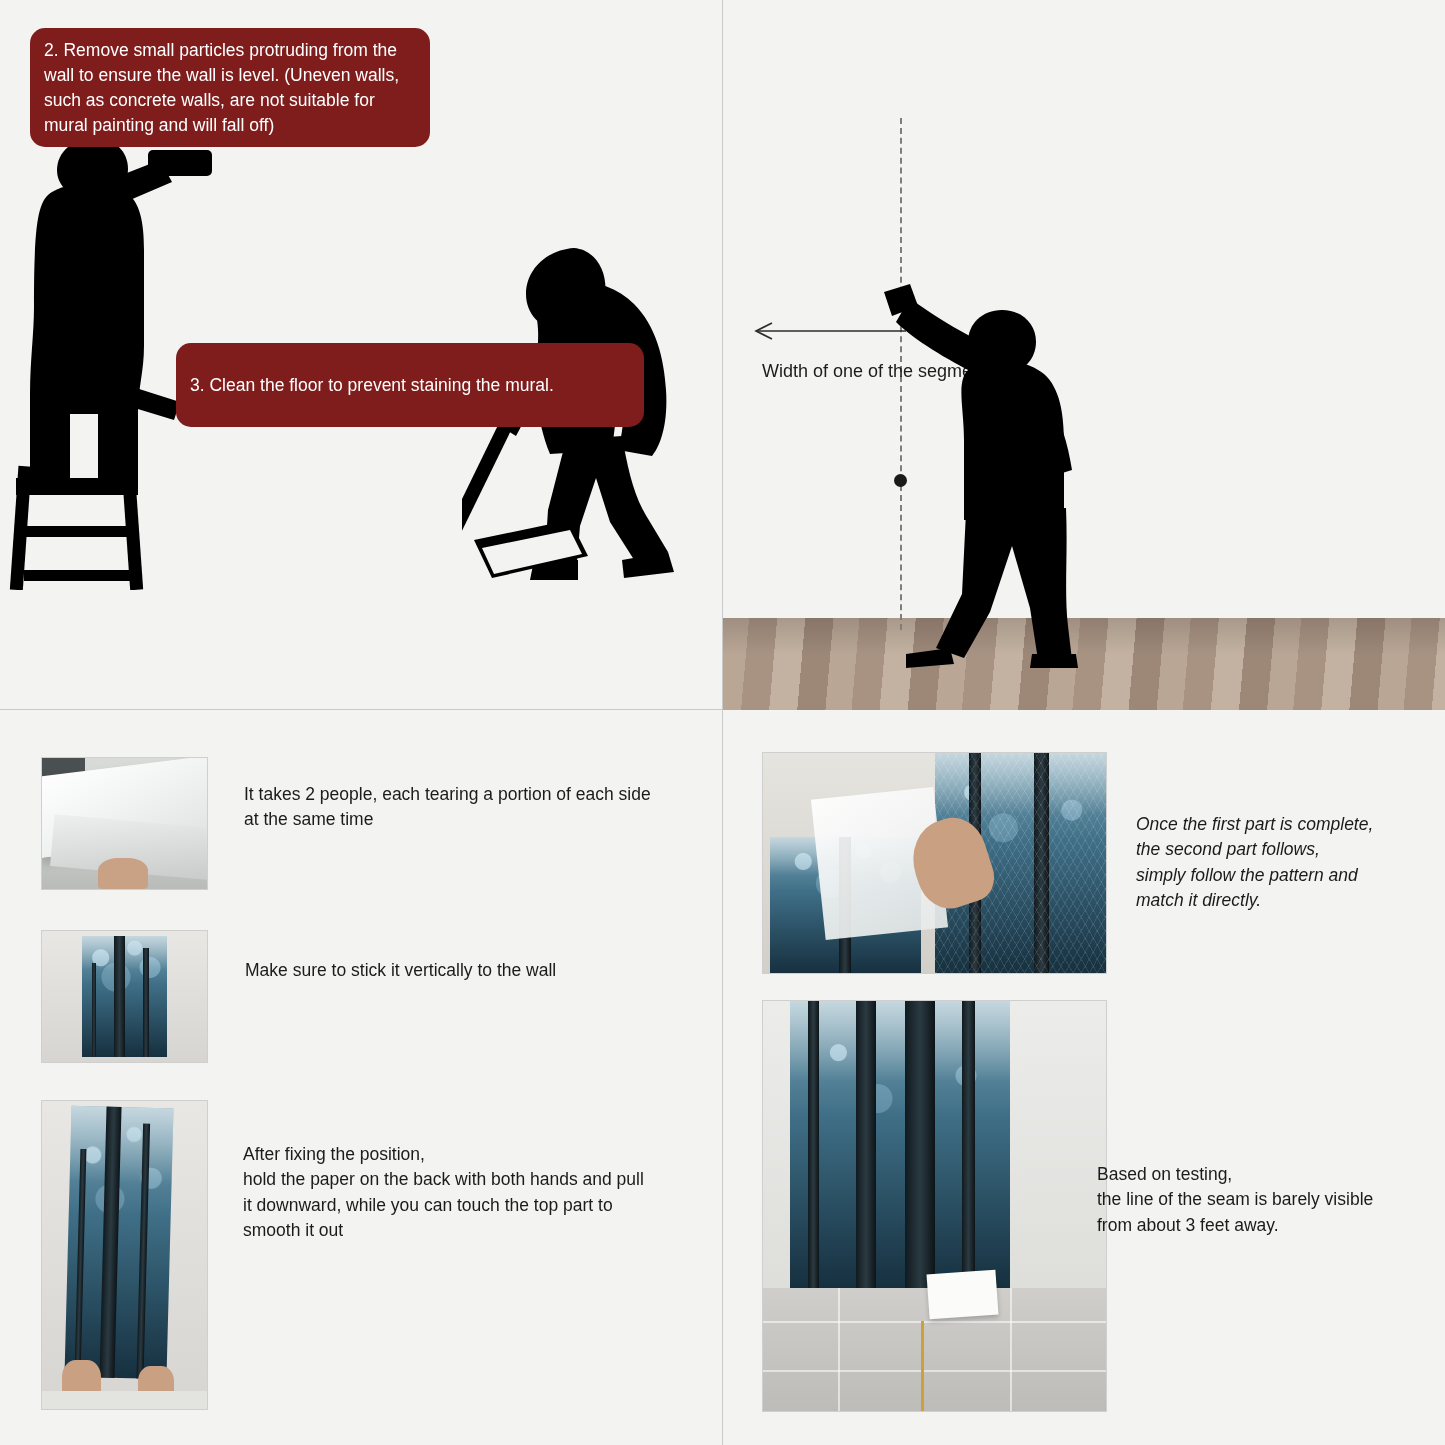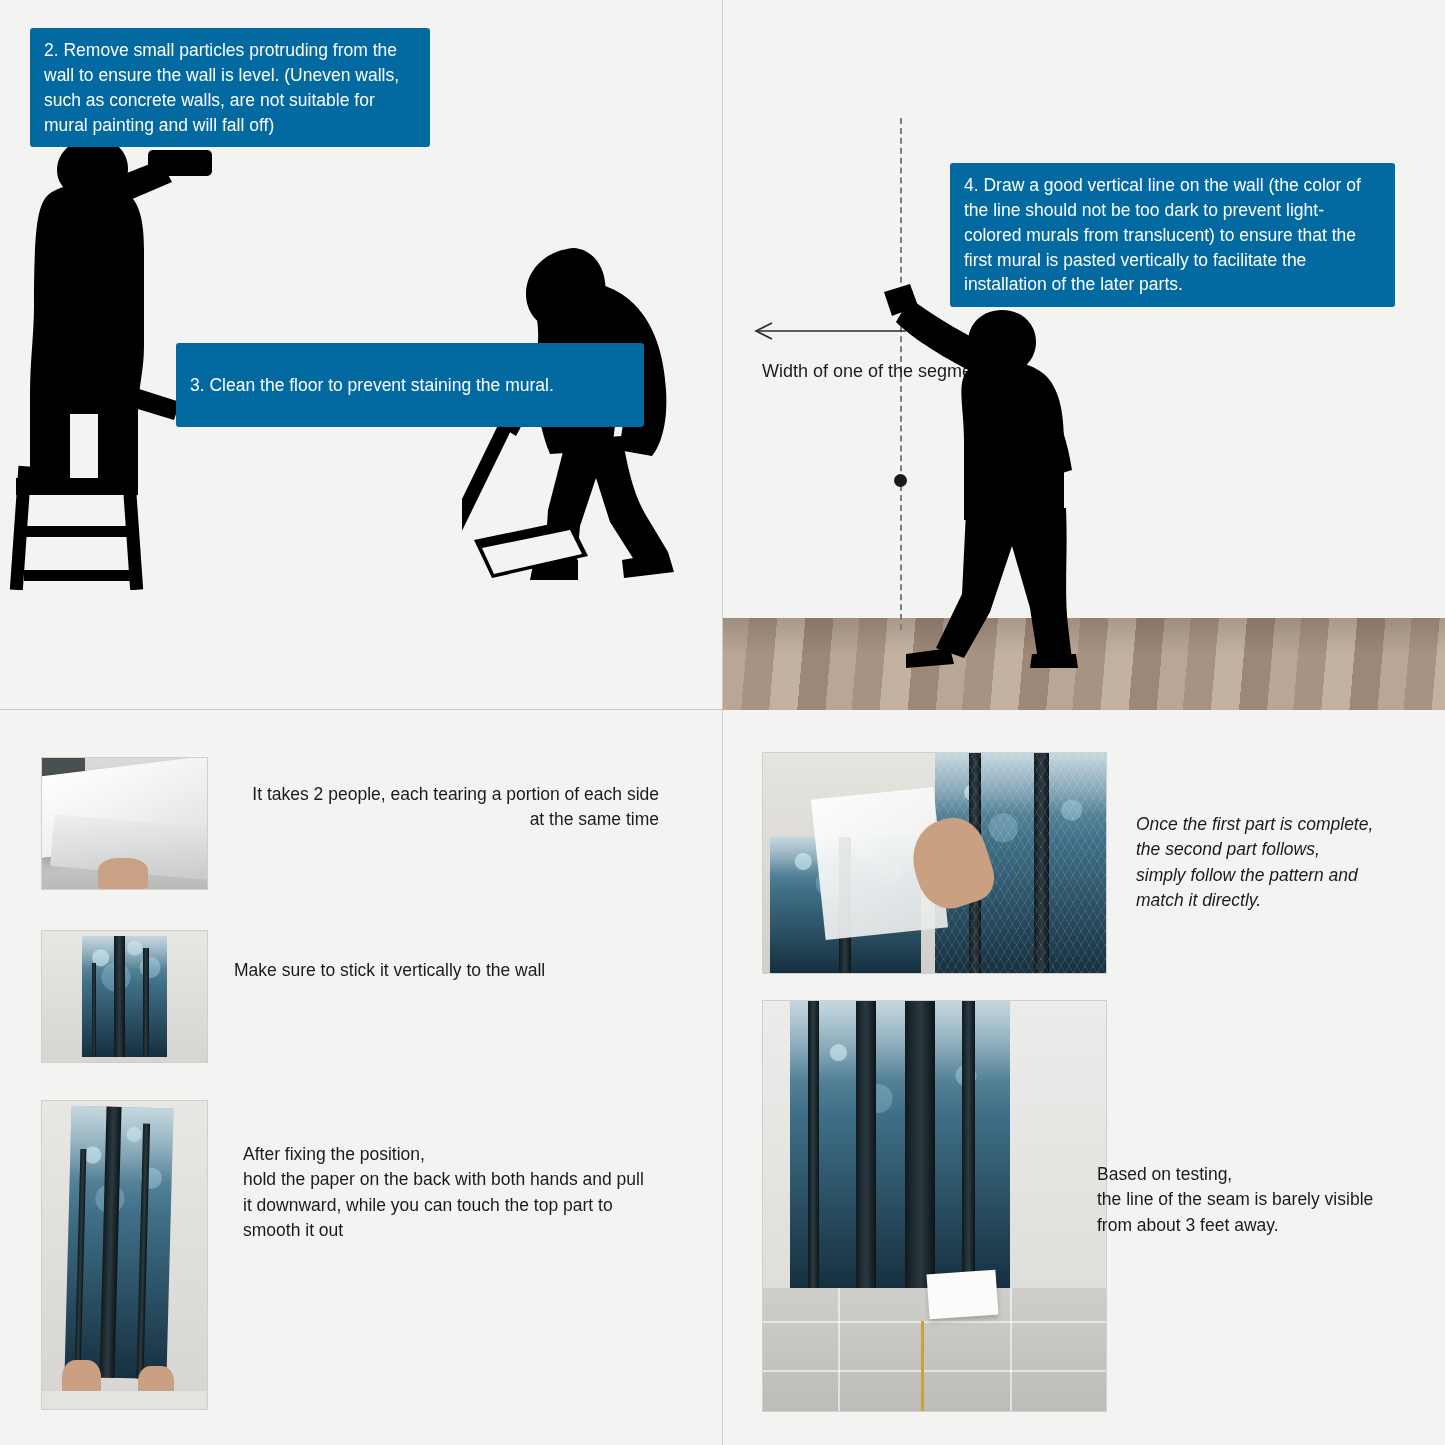--- a/index.html
+++ b/index.html
@@ -25,23 +25,23 @@
     overflow: hidden;
   }
   #q-tl { left: 0;     top: 0;    width: 723px; height: 710px; background:#f3f3f1; border-right:1px solid #c9c9c9; border-bottom:1px solid #c9c9c9;}
   #q-tr { left: 723px; top: 0;    width: 722px; height: 710px; background:#f3f3f1; border-bottom:1px solid #c9c9c9;}
   #q-bl { left: 0;     top: 710px;width: 723px; height: 735px; background:#f3f3f1; border-right:1px solid #c9c9c9;}
   #q-br { left: 723px; top: 710px;width: 722px; height: 735px; background:#f3f3f1;}
 
   
   .callout {
     position: absolute;
-    background: #0369a1;
+    background: #7f1d1d;
     color: #ffffff;
-    border-radius: 3px;
+    border-radius: 15px;
     font-size: 17.5px;
     line-height: 1.42;
     padding: 10px 14px;
     box-sizing: border-box;
     white-space: pre-line;
   }
 
   #callout-2 { left: 30px;  top: 28px;  width: 400px; }
   #callout-3 { left: 176px; top: 343px; width: 468px; height: 84px; display:flex; align-items:center;}
   #callout-4 { left: 950px; top: 163px; width: 445px; }
@@ -89,24 +89,24 @@
   }
   .caption {
     position: absolute;
     font-size: 17.5px;
     line-height: 1.45;
     color: #1b1b1b;
     white-space: pre-line;
   }
 
   #thumb-a { left: 41px;  top: 757px;  width: 167px; height: 133px; }
-  #cap-a   { left: 229px; top: 782px;  width: 430px; text-align: right; }
+  #cap-a   { left: 244px; top: 782px;  width: 430px; }
 
   #thumb-b { left: 41px;  top: 930px;  width: 167px; height: 133px; }
-  #cap-b   { left: 234px; top: 958px;  width: 420px; }
+  #cap-b   { left: 245px; top: 958px;  width: 420px; }
 
   #thumb-c { left: 41px;  top: 1100px; width: 167px; height: 310px; }
   #cap-c   { left: 243px; top: 1142px; width: 440px; }
 
   #thumb-d { left: 762px; top: 752px;  width: 345px; height: 222px; }
   #cap-d   { left: 1136px;top: 812px;  width: 270px; font-style: italic; }
 
   #thumb-e { left: 762px; top: 1000px; width: 345px; height: 412px; }
   #cap-e   { left: 1097px;top: 1162px; width: 300px; }
 
@@ -244,21 +244,20 @@
 
       <path d="M166 118 c14 20 22 48 26 74 l-26 8 c-6 -26 -14 -50 -24 -66 Z"></path>
 
       <path d="M86 234 l100 -4 c2 46 -2 84 2 118 l4 34 -34 0 -8 -52 -18 -62 -22 66 -26 46 -28 -10 26 -54 Z"></path>
 
       <path d="M152 376 l44 0 2 14 -48 0 Z"></path>
       <path d="M26 376 l44 -6 4 16 -48 4 Z"></path>
     </g>
   </svg>
 
-  <div class="callout" id="callout-4">4. Draw a good vertical line on the wall (the color of the line should not be too dark to prevent light-colored murals from translucent) to ensure that the first mural is pasted vertically to facilitate the installation of the later parts.</div>
 
   <div class="quad" id="q-bl"></div>
 
   <div class="thumb" id="thumb-a">
     <div class="photo">
       <div class="pa-bg"></div>
       <div class="pa-dark"></div>
       <div class="pa-sheet"></div>
       <div class="pa-sheet2"></div>
       <div class="pa-hand"></div>

